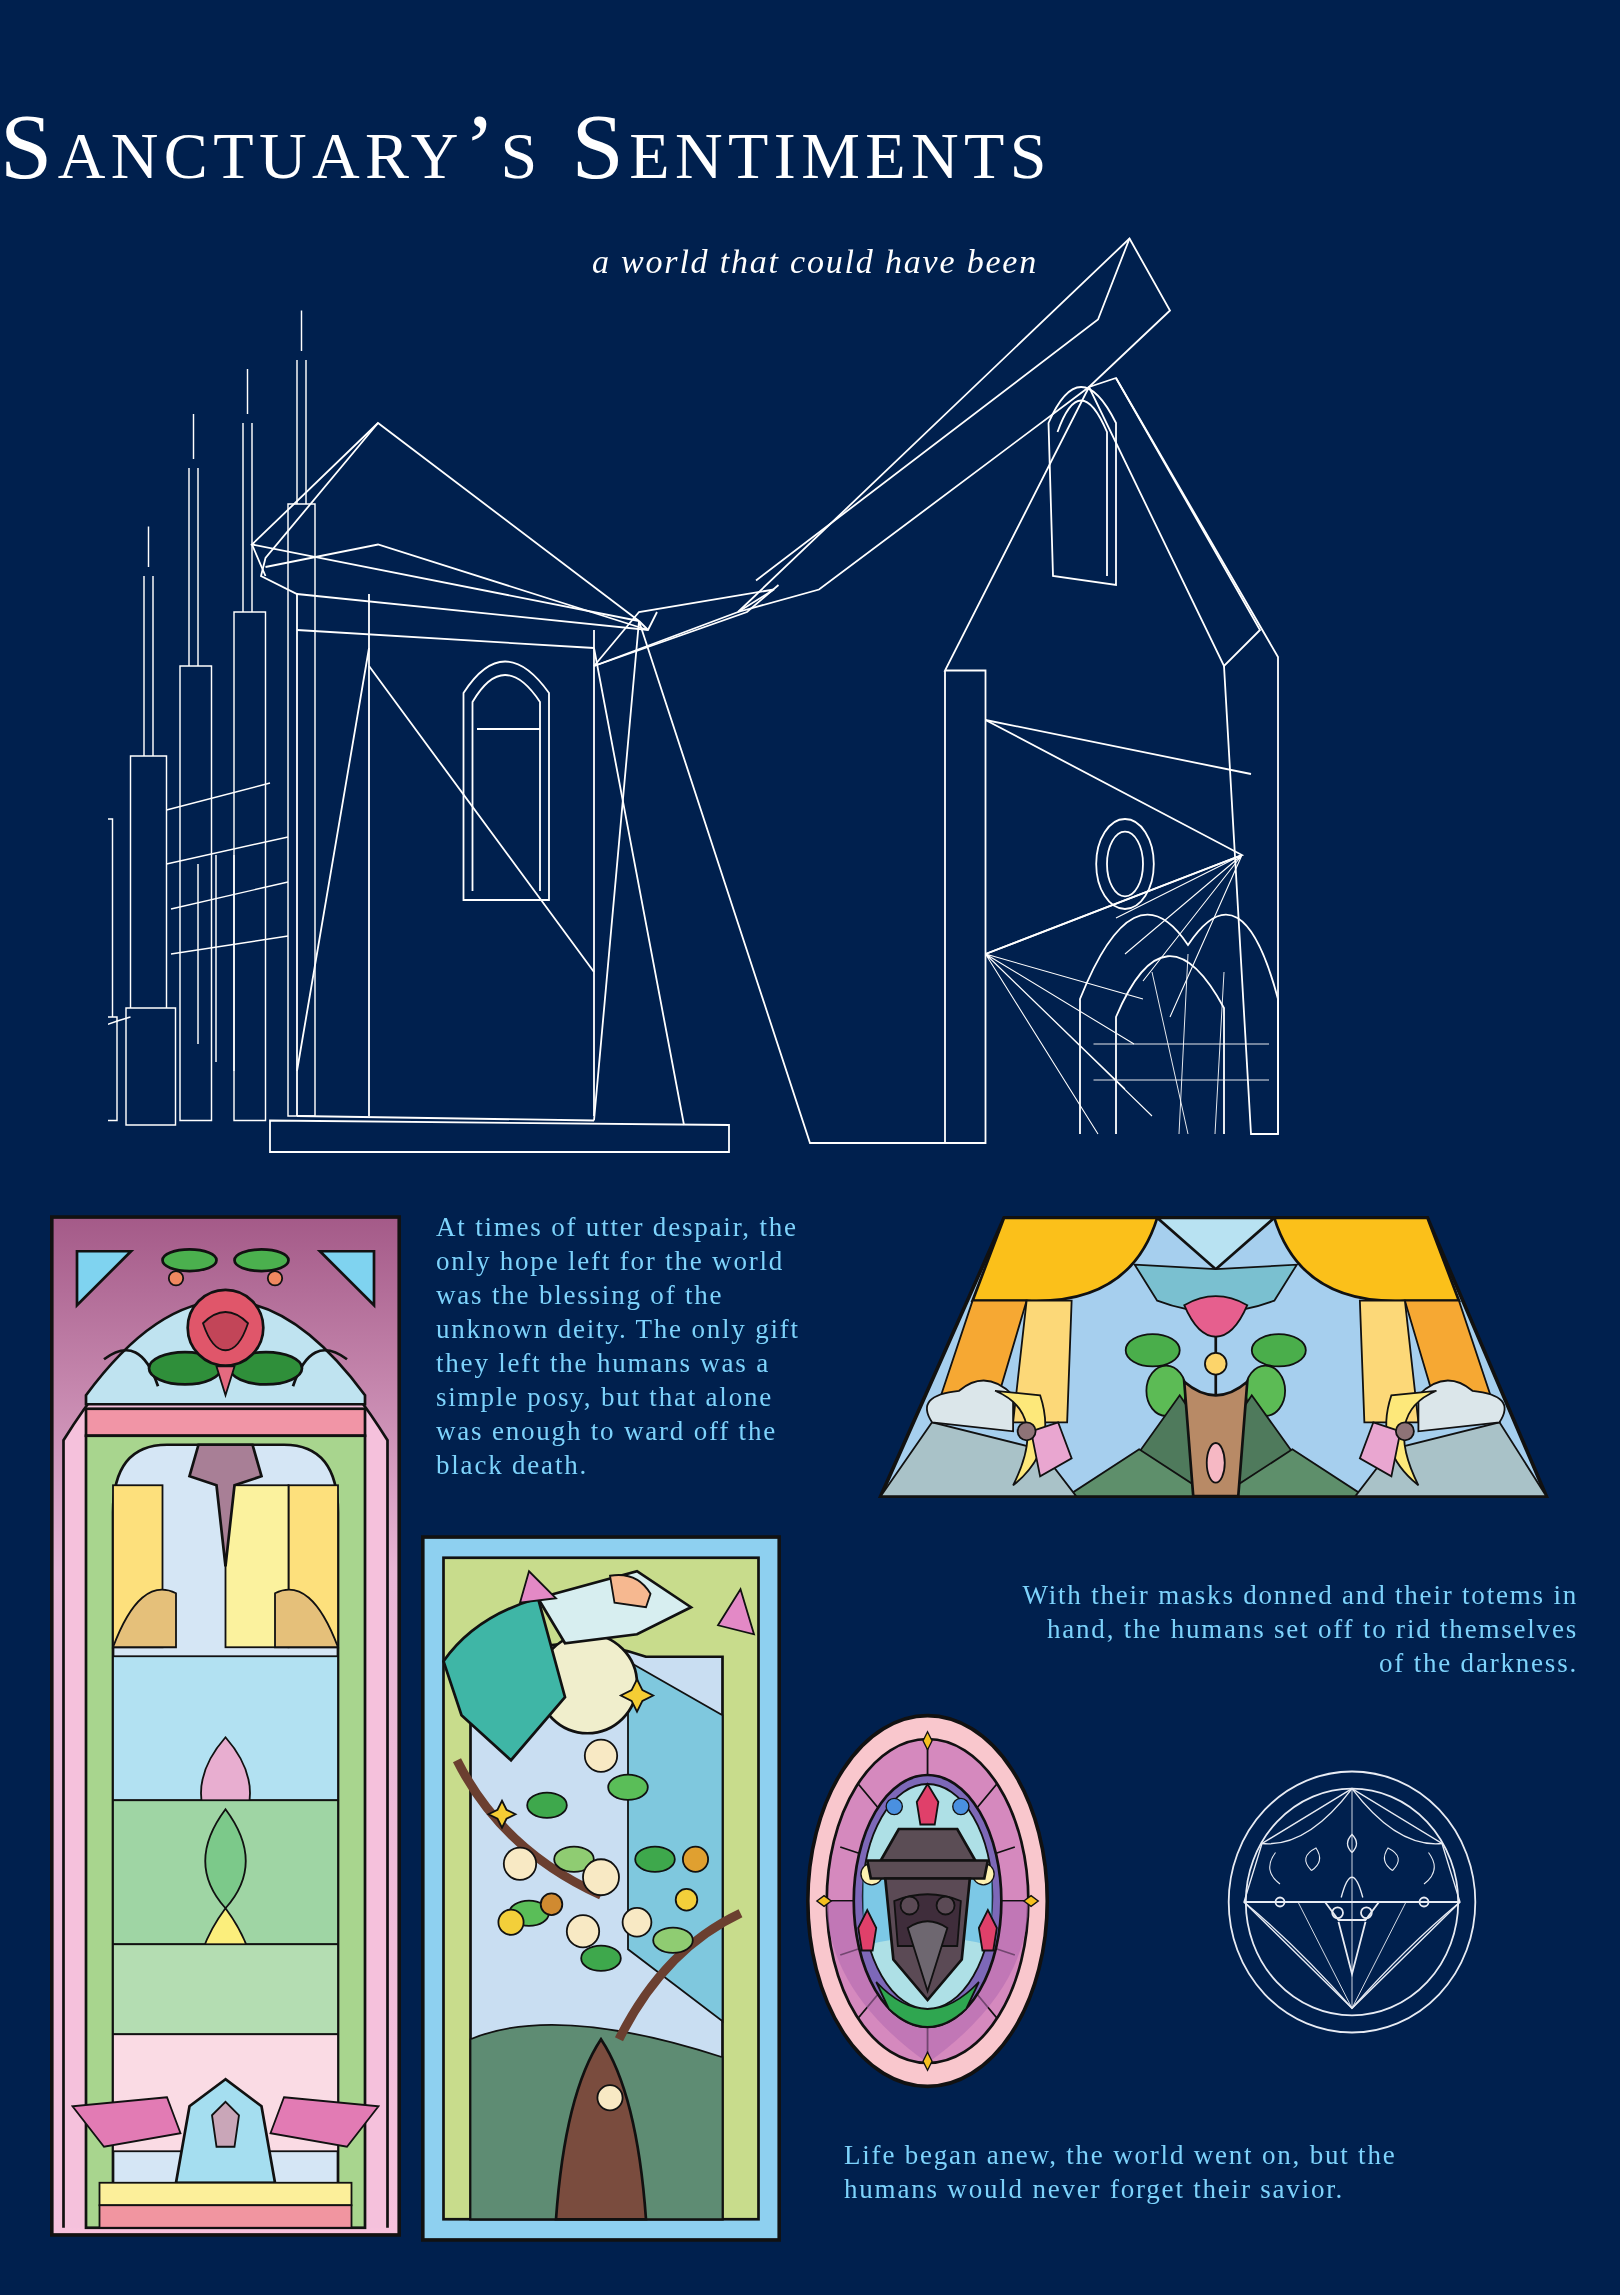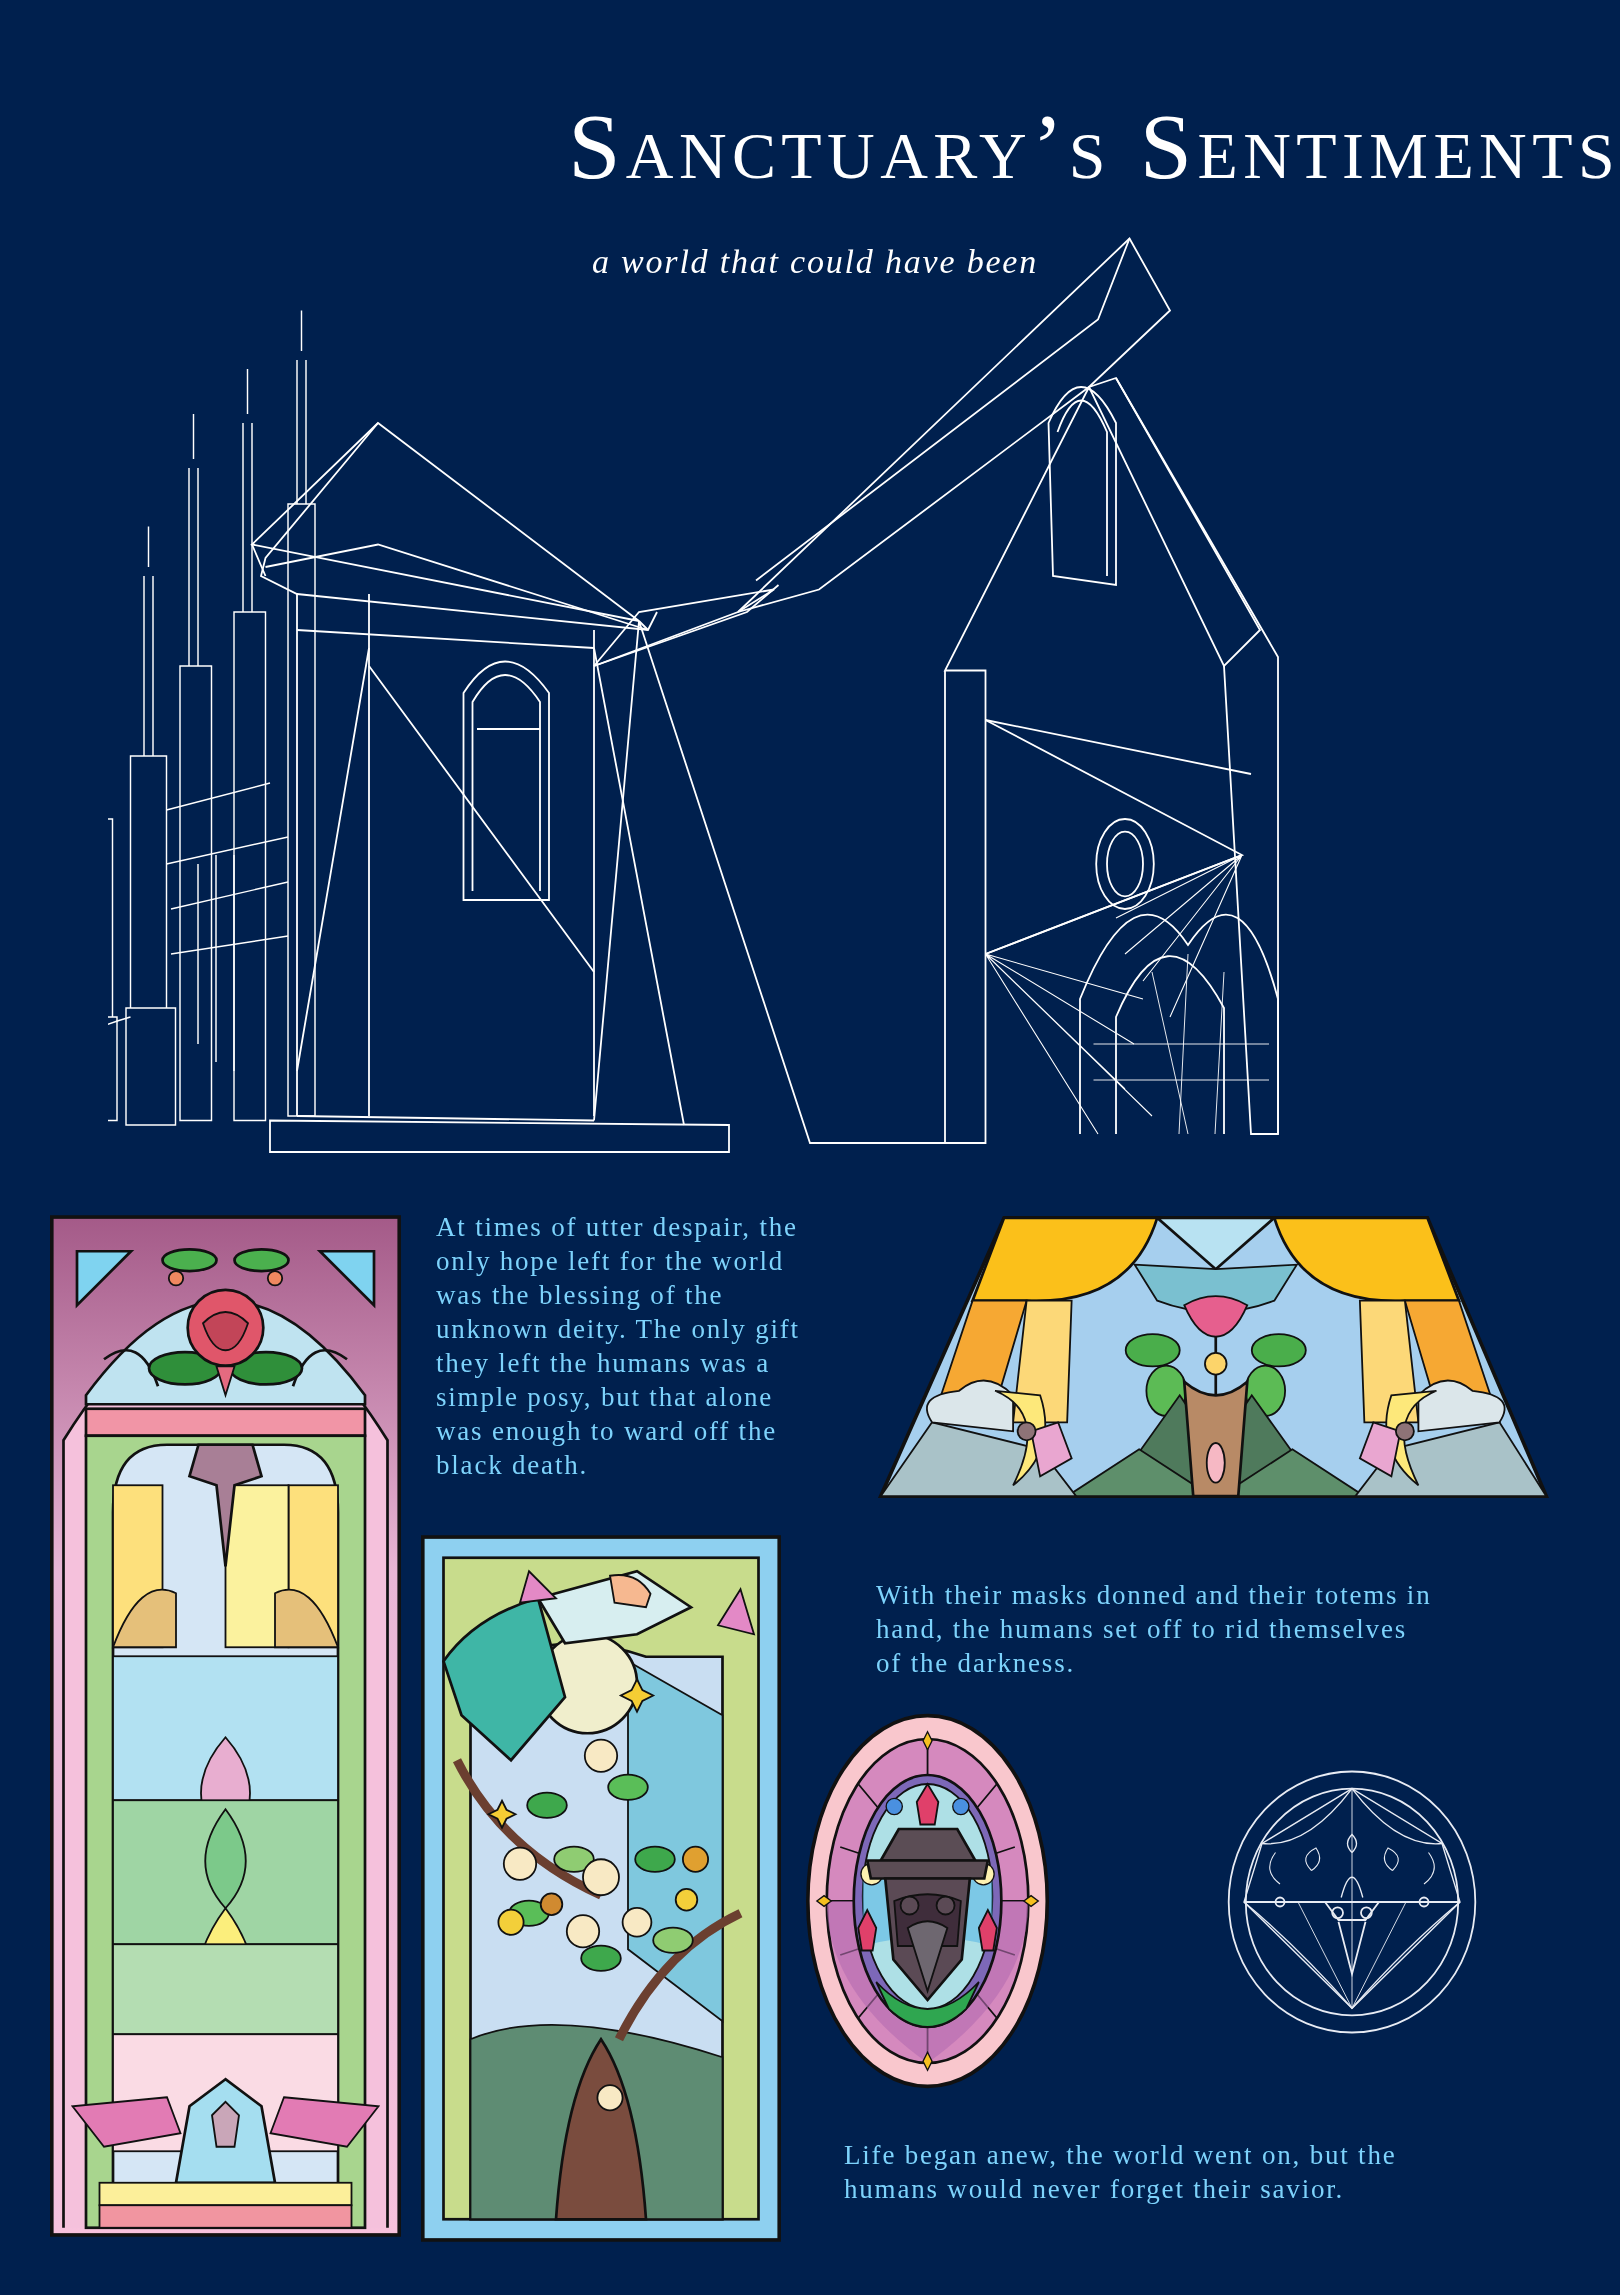--- a/index.html
+++ b/index.html
@@ -1,18 +1,18 @@
 <!DOCTYPE html>
 <html style="font-size:14.4px"><head>
 <meta charset="utf-8">
 <style>
   html,body{margin:0;padding:0;}
   body{width:1620px;height:2295px;background:#00204e;position:relative;overflow:hidden;font-family:"DejaVu Serif","Liberation Serif",serif;color:#fff;}
   .abs{position:absolute;}
-  .title{left:0;top:99px;width:1620px;text-align:right;font-family:"Liberation Serif",serif;font-size:94px;letter-spacing:5.4px;font-variant:small-caps;line-height:1;}
+  .title{left:0;top:99px;width:1620px;text-align:left;font-family:"Liberation Serif",serif;font-size:94px;letter-spacing:5.4px;font-variant:small-caps;line-height:1;}
   .subtitle{left:5px;top:243px;width:1620px;text-align:center;font-family:"Liberation Serif",serif;font-style:italic;font-size:34px;letter-spacing:1.8px;}
   .para{font-family:"Liberation Serif",serif;font-size:27px;line-height:34px;letter-spacing:1.8px;color:#7dd3fc;white-space:pre-line;}
   svg{display:block;}
 </style>
 </head>
 <body>
 
 <div class="abs title">Sanctuary’s Sentiments</div>
 <div class="abs subtitle">a world that could have been</div>
 
@@ -199,21 +199,21 @@
     <circle cx="305" cy="360" r="14" fill="#e0a030"></circle>
     <circle cx="100" cy="430" r="14" fill="#f3cf3a"></circle>
     <circle cx="145" cy="410" r="12" fill="#d08a30"></circle>
     <circle cx="295" cy="405" r="12" fill="#f3cf3a"></circle>
     <circle cx="210" cy="625" r="14" fill="#f8e9c4"></circle>
   </g>
   <path d="M240 160 l6 12 l12 6 l-12 6 l-6 12 l-6 -12 l-12 -6 l12 -6 Z" fill="#f5cd34" stroke="#111" stroke-width="2"></path>
   <path d="M90 295 l5 10 l10 5 l-10 5 l-5 10 l-5 -10 l-10 -5 l10 -5 Z" fill="#f5cd34" stroke="#111" stroke-width="2"></path>
 </svg>
 
-<div class="abs para" style="left:876px;top:1578px;width:702px;">With their masks donned and their totems in
+<div class="abs para" style="left:876px;top:1578px;width:702px;text-align:right;">With their masks donned and their totems in
 hand, the humans set off to rid themselves
 of the darkness.</div>
 
 <svg class="abs" style="left:804px;top:1712px;" width="248" height="378" viewBox="0 0 275 420">
   <ellipse cx="137" cy="210" rx="133" ry="206" fill="#f9c7cd" stroke="#111" stroke-width="4"></ellipse>
   <ellipse cx="137" cy="210" rx="112" ry="180" fill="#d589be" stroke="#111" stroke-width="3"></ellipse>
   <g stroke="#111" stroke-width="2">
     <path d="M137 30 L137 70 M137 350 L137 390 M25 210 L55 210 M219 210 L249 210"></path>
     <path d="M60 80 L85 110 M214 80 L189 110 M60 340 L85 310 M214 340 L189 310"></path>
     <path d="M40 150 L70 160 M234 150 L204 160 M40 270 L70 260 M234 270 L204 260"></path>

